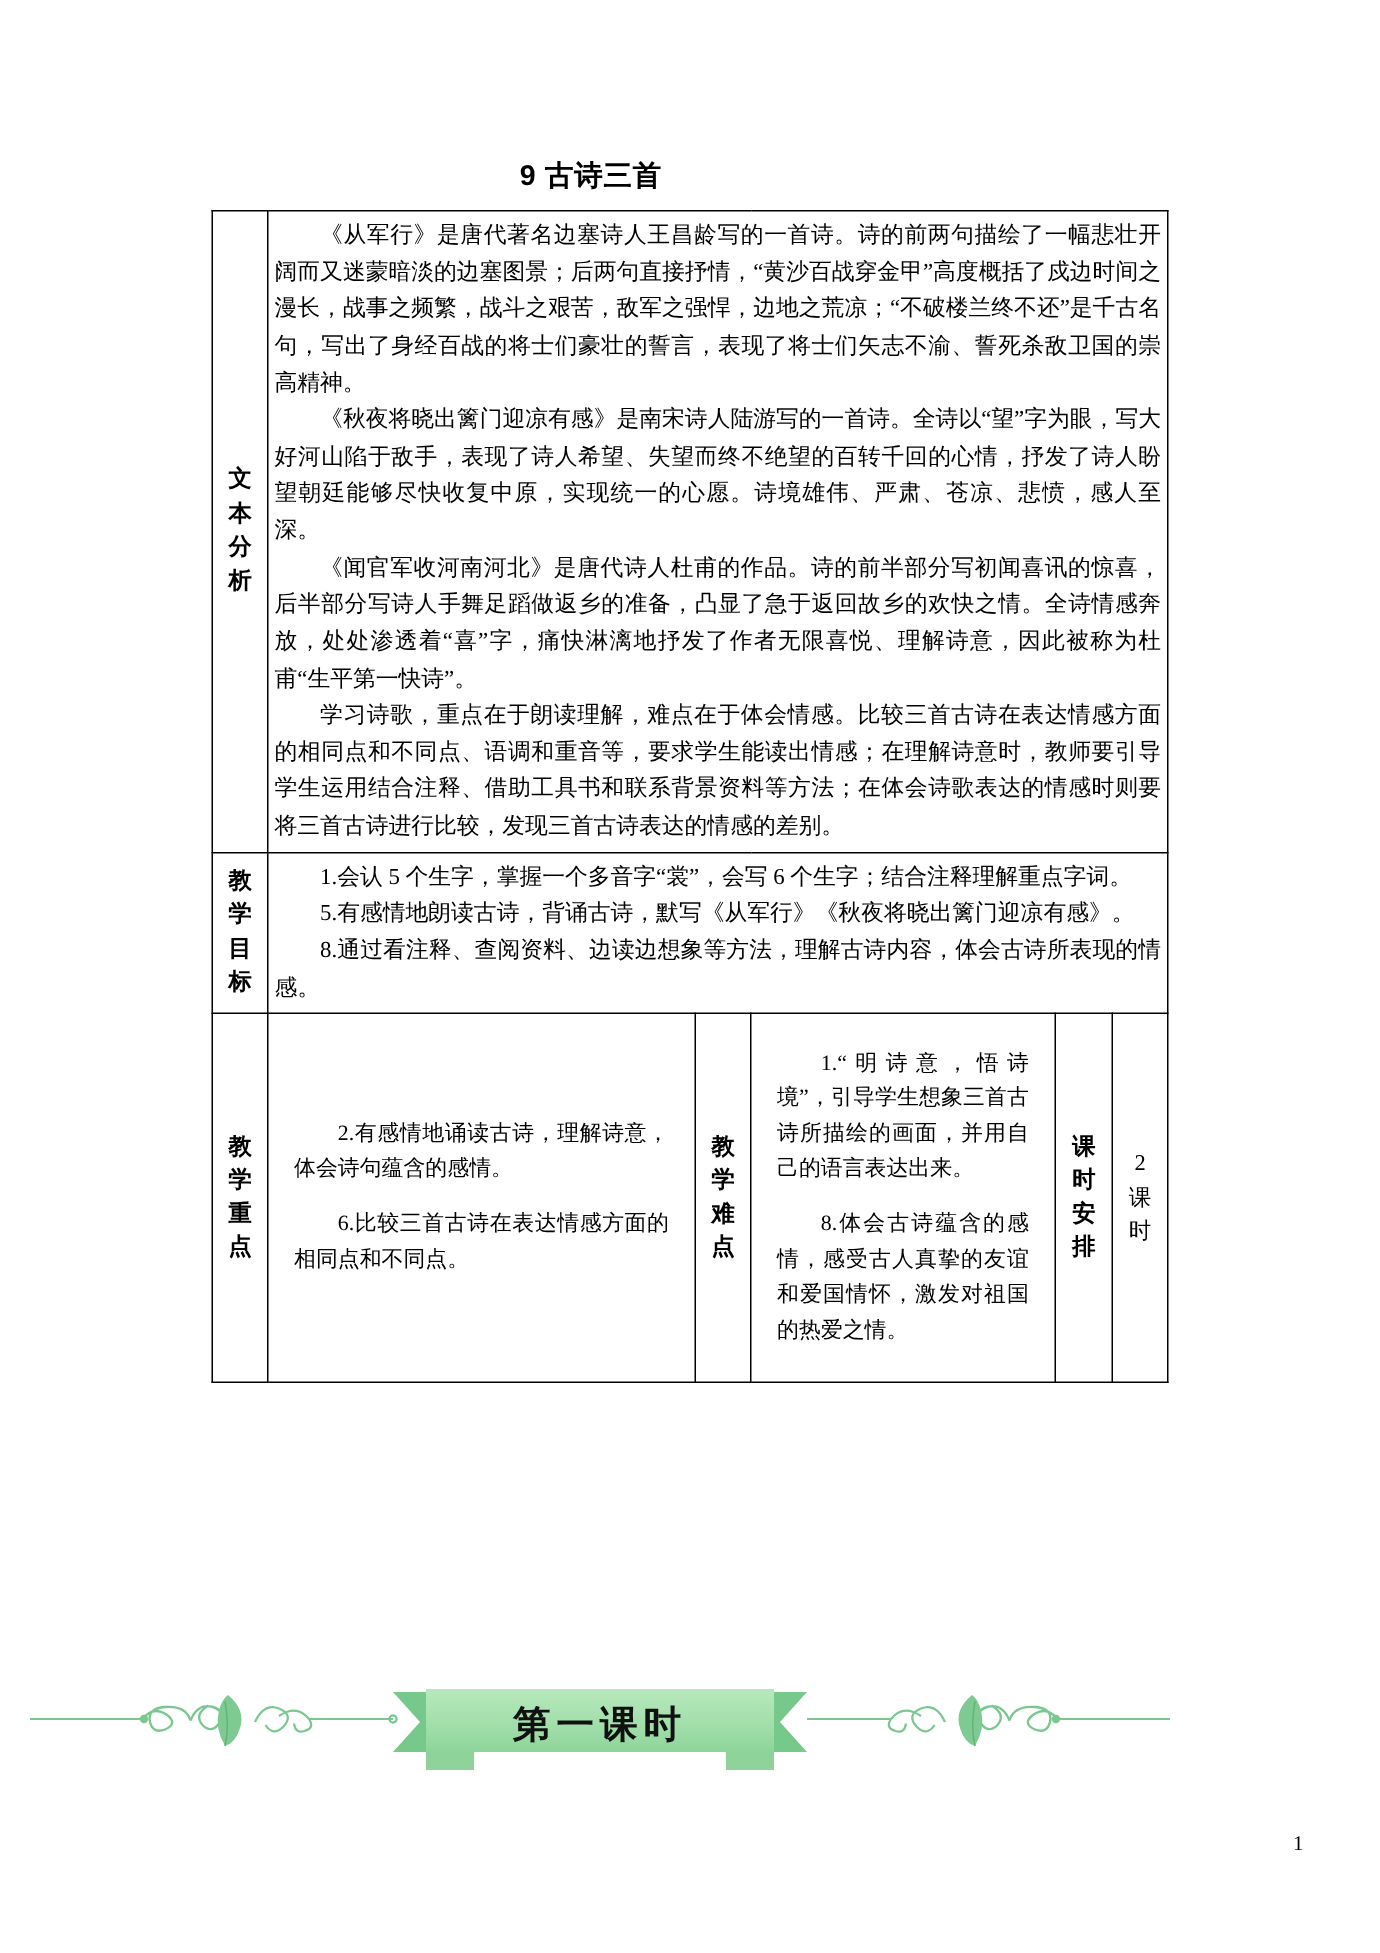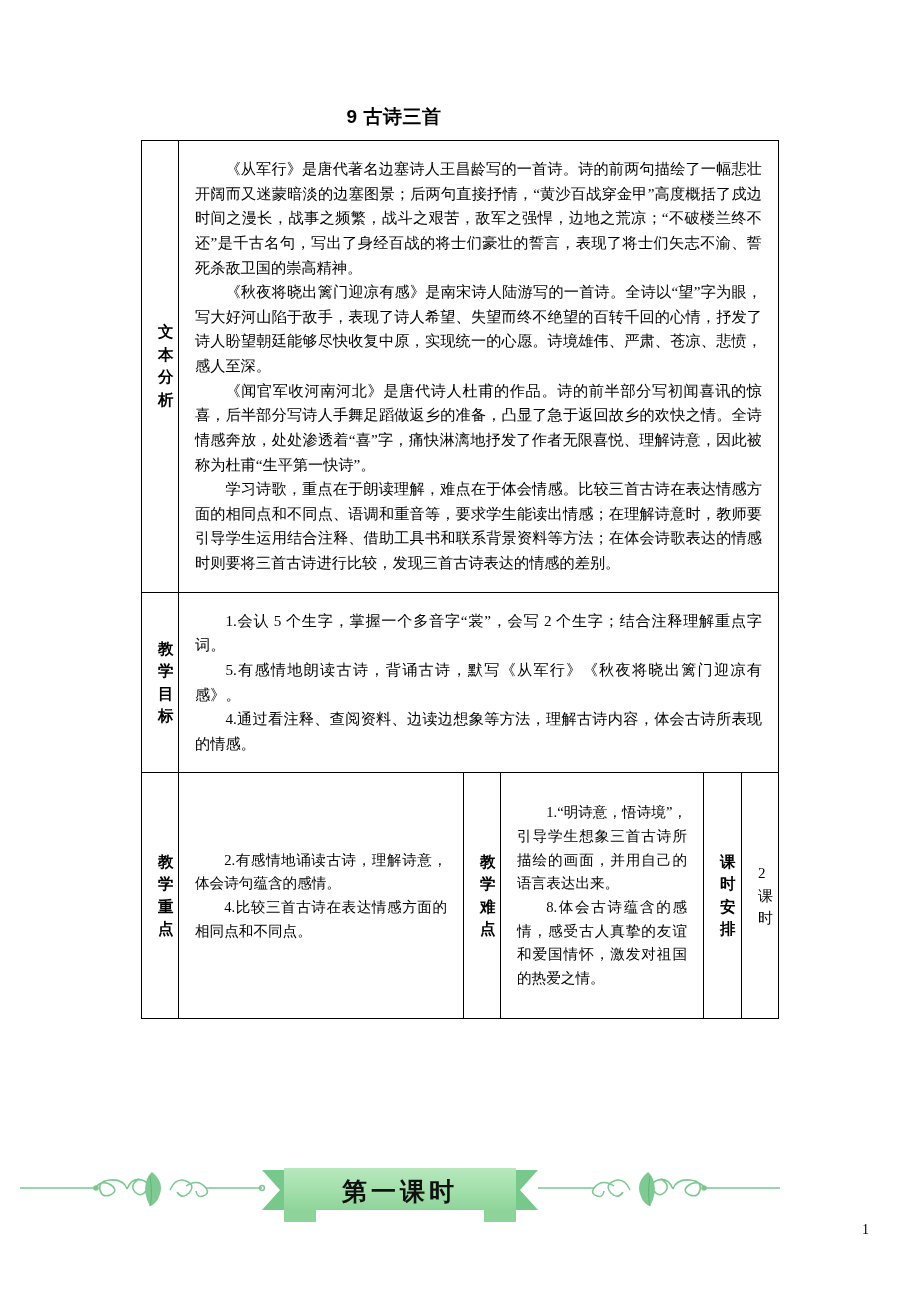--- a/index.html
+++ b/index.html
@@ -41,21 +41,21 @@
     position: absolute;
     left: 141px;
     top: 140px;
     width: 637px;
     border-collapse: collapse;
     table-layout: fixed;
   }
   .tbl td {
     border: 1px solid #000;
     vertical-align: middle;
-    padding: 16px;
+    padding: 4px;
   }
 
   
   .vlabel {
     width: 37px;
     text-align: center;
     font-weight: bold;
     font-size: 15.5px;
     font-family: "Liberation Sans", "DejaVu Sans", sans-serif;
     line-height: 1.45;
@@ -78,39 +78,39 @@
     text-indent: 2em;
   }
 
   .narrowcell {
     padding: 6px 8px 7px 8px;
     font-size: 14.6px;
     line-height: 1.62;
     text-align: justify;
   }
   .narrowcell p {
-    margin: 0;
+    margin: 13px;
     text-indent: 2em;
   }
 
   .vcount {
     width: 36px;
     text-align: center;
     font-size: 15px;
     line-height: 1.45;
     font-family: "Liberation Sans", "DejaVu Sans", sans-serif;
   }
   .vcount span { display: block; }
   .vcount .num { font-family: "Liberation Serif", serif; }
 
   
   .banner-wrap {
     position: absolute;
     left: 0;
-    top: 1164px;
+    top: 1122px;
     width: 764px;
     height: 70px;
   }
   .banner-svg {
     display: block;
     margin: 0 auto;
   }
 
   .page-number {
     position: absolute;
@@ -154,36 +154,36 @@
       </tr>
 
       <tr>
         <td class="vlabel">
           <span>教</span>
           <span>学</span>
           <span>目</span>
           <span>标</span>
         </td>
         <td class="bodycell" colspan="5">
-          <p>1.会认 5 个生字，掌握一个多音字“裳”，会写 2 个生字；结合注释理解重点字词。</p>
+          <p>1.会认 5 个生字，掌握一个多音字“裳”，会写 6 个生字；结合注释理解重点字词。</p>
           <p>5.有感情地朗读古诗，背诵古诗，默写《从军行》《秋夜将晓出篱门迎凉有感》。</p>
-          <p>4.通过看注释、查阅资料、边读边想象等方法，理解古诗内容，体会古诗所表现的情感。</p>
+          <p>8.通过看注释、查阅资料、边读边想象等方法，理解古诗内容，体会古诗所表现的情感。</p>
         </td>
       </tr>
 
       <tr style="height:246px">
         <td class="vlabel">
           <span>教</span>
           <span>学</span>
           <span>重</span>
           <span>点</span>
         </td>
         <td class="narrowcell">
           <p>2.有感情地诵读古诗，理解诗意，体会诗句蕴含的感情。</p>
-          <p>4.比较三首古诗在表达情感方面的相同点和不同点。</p>
+          <p>6.比较三首古诗在表达情感方面的相同点和不同点。</p>
         </td>
         <td class="vlabel">
           <span>教</span>
           <span>学</span>
           <span>难</span>
           <span>点</span>
         </td>
         <td class="narrowcell">
           <p>1.“明诗意，悟诗境”，引导学生想象三首古诗所描绘的画面，并用自己的语言表达出来。</p>
           <p>8.体会古诗蕴含的感情，感受古人真挚的友谊和爱国情怀，激发对祖国的热爱之情。</p>

